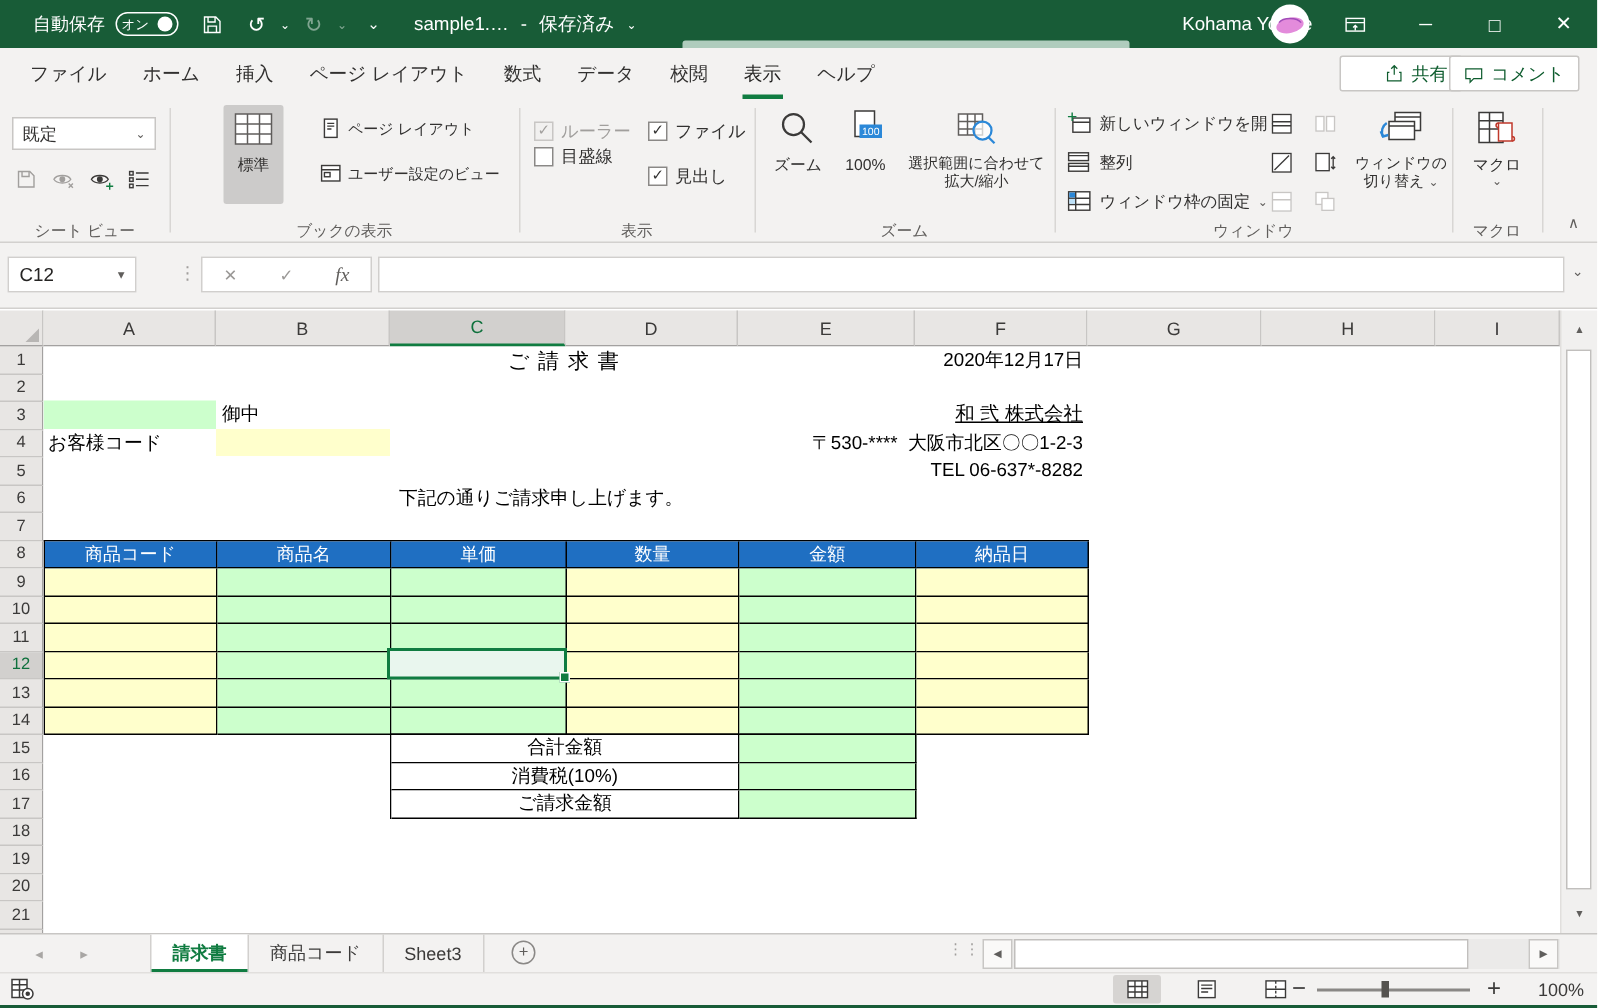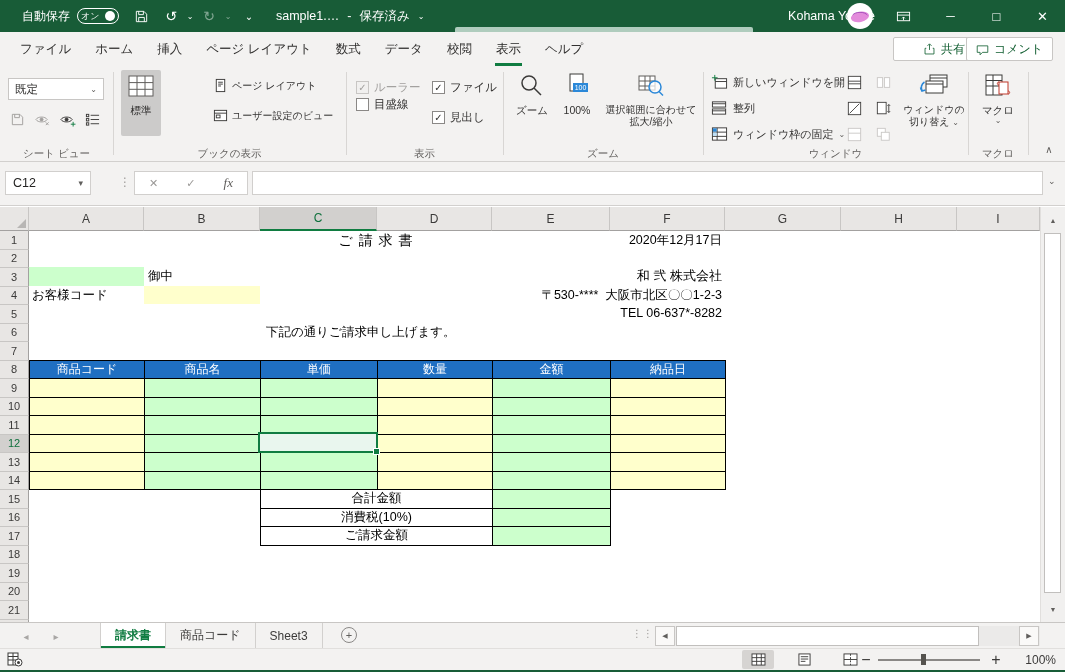--- a/index.html
+++ b/index.html
@@ -54,21 +54,21 @@
   .ribbon{position:absolute;top:66px;left:0;width:100%;height:95px;background:#F3F2F1;border-bottom:1px solid #D2D0CE;
           font-size:11px;color:#323130;}
   .gdiv{position:absolute;top:6px;height:83px;width:1px;background:#D8D6D4;}
   .glabel{position:absolute;top:81px;font-size:10.5px;color:#605E5C;text-align:center;}
   .svdrop{left:8px;top:12px;width:96px;height:22px;background:#fff;border:1px solid #C8C6C4;box-sizing:border-box;
           display:flex;align-items:center;padding:0 6px;font-size:11.5px;}
   .svicons{left:8px;top:44px;gap:7px;}
   .bigbtn{top:4px;display:flex;flex-direction:column;align-items:center;text-align:center;border-radius:2px;}
   .bigbtn .ic{height:32px;display:flex;align-items:center;}
   .bigbtn .lb{font-size:10.5px;line-height:12px;margin-top:2px;}
-  .sel{background:#CCCBCA;}
+  .sel{background:#CCCBCA;margin-left:28px;}
   .smitem{display:flex;align-items:center;gap:4px;font-size:10px;}
   .chk{display:flex;align-items:center;gap:5px;font-size:11.5px;}
   .cbox{width:13px;height:13px;border:1px solid #8A8886;background:#fff;box-sizing:border-box;
         display:flex;align-items:center;justify-content:center;font-size:10px;color:#323130;}
   .cbox.ck::after{content:"✓";}
   .chk.dis{color:#A19F9D;}
   .chk.dis .cbox{border-color:#C8C6C4;background:#F1F0EF;color:#A19F9D;}
   .witem{display:flex;align-items:center;gap:5px;font-size:11px;}
   .mini{width:18px;height:18px;display:flex;align-items:center;justify-content:center;}
   .collapse{left:1040px;top:78px;width:18px;color:#605E5C;font-size:10px;text-align:center;}
@@ -508,21 +508,21 @@
       <span>21</span>
       <span>22</span>
     </div>
 
   <div class="abs sheet">
     <div class="abs ct" style="left:231px;top:0;width:232px;text-align:center;font-size:14px;letter-spacing:1px;">ご 請 求 書</div>
     <div class="abs ct tr" style="left:463px;top:0;width:233px;">2020年12月17日</div>
 
     <div class="abs cellfill g" style="left:0;top:36px;width:115px;"></div>
     <div class="abs ct" style="left:119px;top:36px;">御中</div>
-    <div class="abs ct tr" style="left:463px;top:36px;width:233px;font-size:13px;">和 弐 株式会社</div>
+    <div class="abs ct tr" style="left:463px;top:36px;width:233px;font-size:13px;text-decoration:underline;">和 弐 株式会社</div>
 
     <div class="abs ct" style="left:3px;top:54.5px;">お客様コード</div>
     <div class="abs cellfill y" style="left:115px;top:54.5px;width:116px;"></div>
     <div class="abs ct tr" style="left:380px;top:54.5px;width:316px;white-space:pre;">〒530-****  大阪市北区〇〇1-2-3</div>
 
     <div class="abs ct tr" style="left:463px;top:73px;width:233px;">TEL 06-637*-8282</div>
     <div class="abs ct" style="left:237px;top:91.5px;">下記の通りご請求申し上げます。</div>
 
     <div class="abs invtable">
       <span class="th">商品コード</span>

